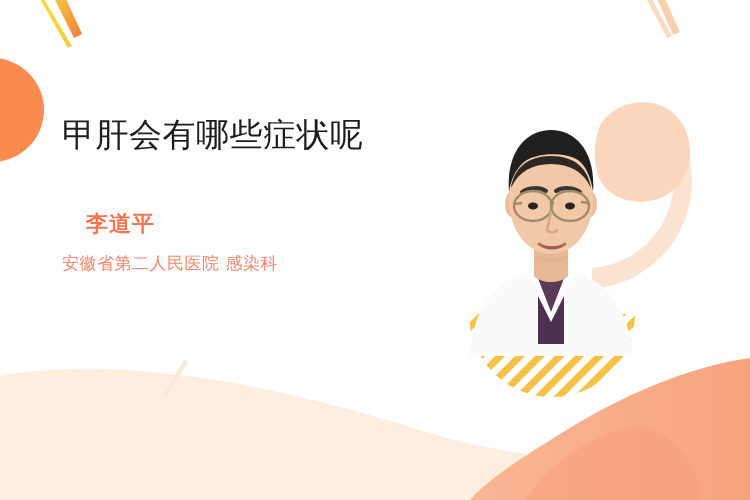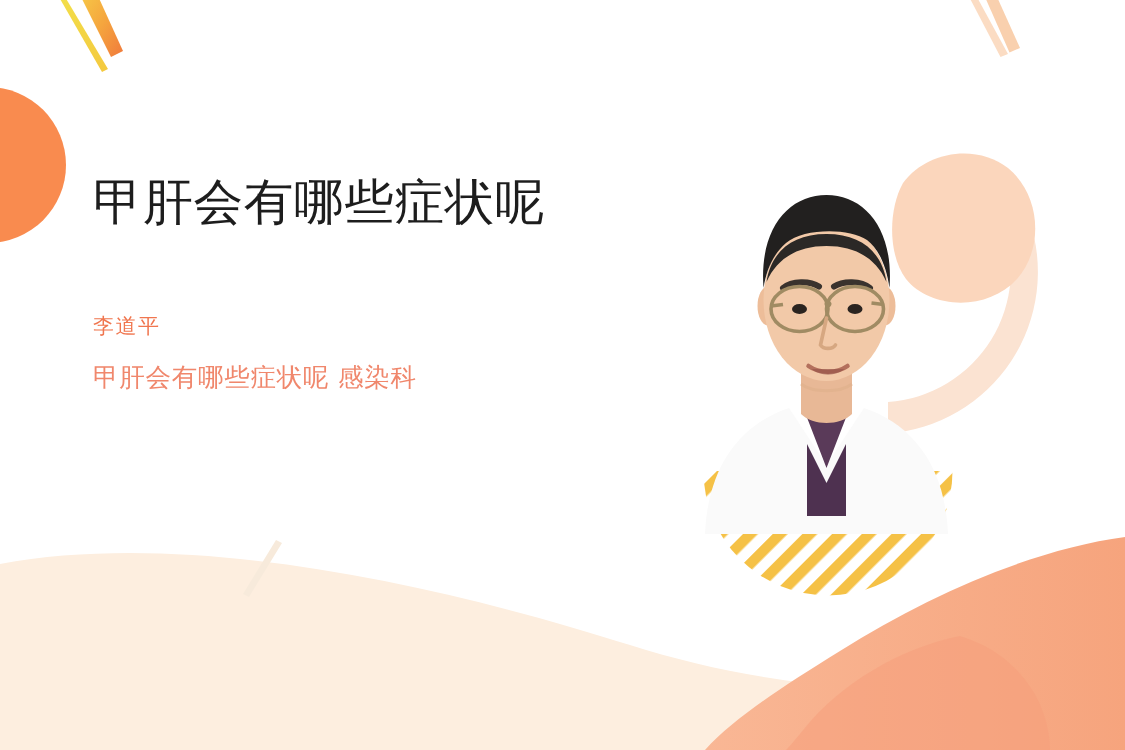--- a/index.html
+++ b/index.html
@@ -58,25 +58,26 @@
     white-space: pre-wrap;
     font-family: "DejaVu Sans", "Liberation Sans", sans-serif;
   }
   .byline {
     margin-top: 52px;
     display: flex;
     align-items: baseline;
     gap: 12px;
   }
   .doctor-name {
-    font-size: 14px;
-    font-weight: normal;
+    font-size: 22px;
+    font-weight: bold;
     color: #F0764F;
     letter-spacing: 1px;
     font-family: "DejaVu Sans", "Liberation Sans", sans-serif;
+    margin-left: 24px;
   }
   .doctor-title {
     font-size: 18px;
     font-weight: 400;
     color: #F2937A;
     letter-spacing: 1px;
     font-family: "DejaVu Sans", "Liberation Sans", sans-serif;
   }
   .affiliation {
     margin-top: 13px;
@@ -200,16 +201,16 @@
     </svg>
   </div>
 
   <div class="text-block">
     <h1 class="title">甲肝会有哪些症状呢</h1>
 
     <div class="byline">
       <span class="doctor-name">李道平</span>
     </div>
 
-    <div class="affiliation">甲肝会有哪些症状呢  感染科</div>
+    <div class="affiliation">安徽省第二人民医院  感染科</div>
   </div>
 
 </div>
 
 </body></html>

